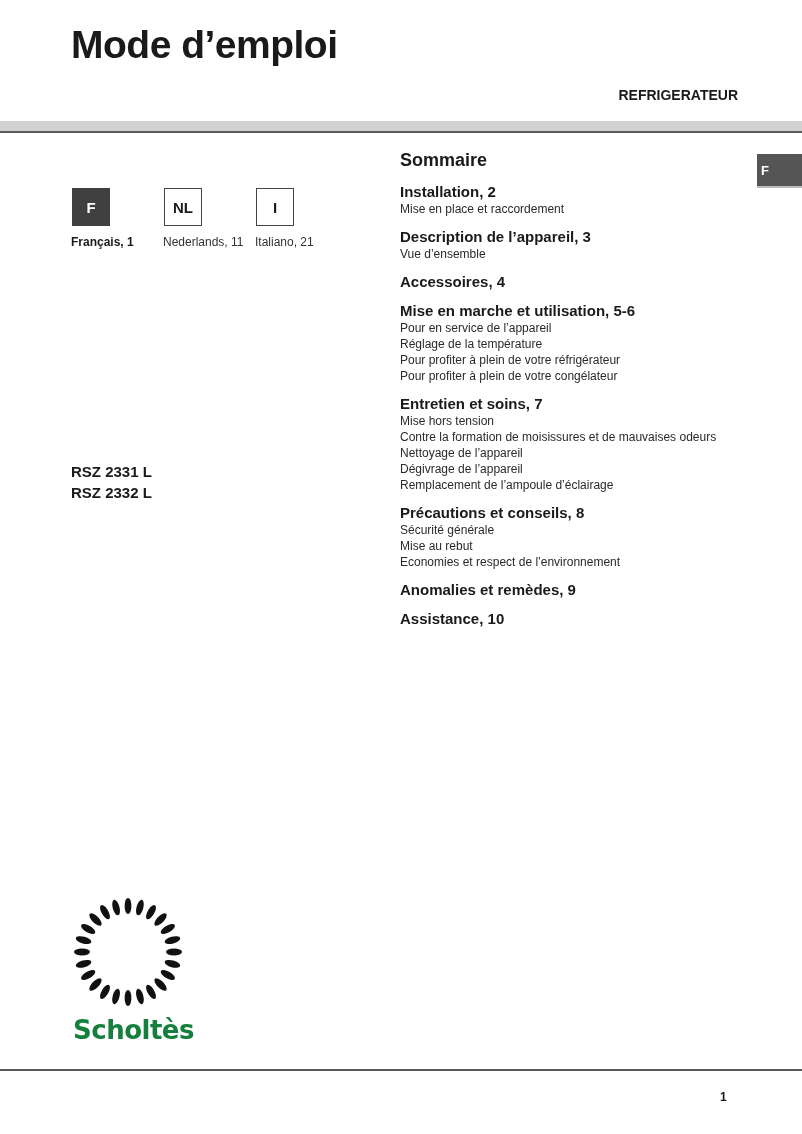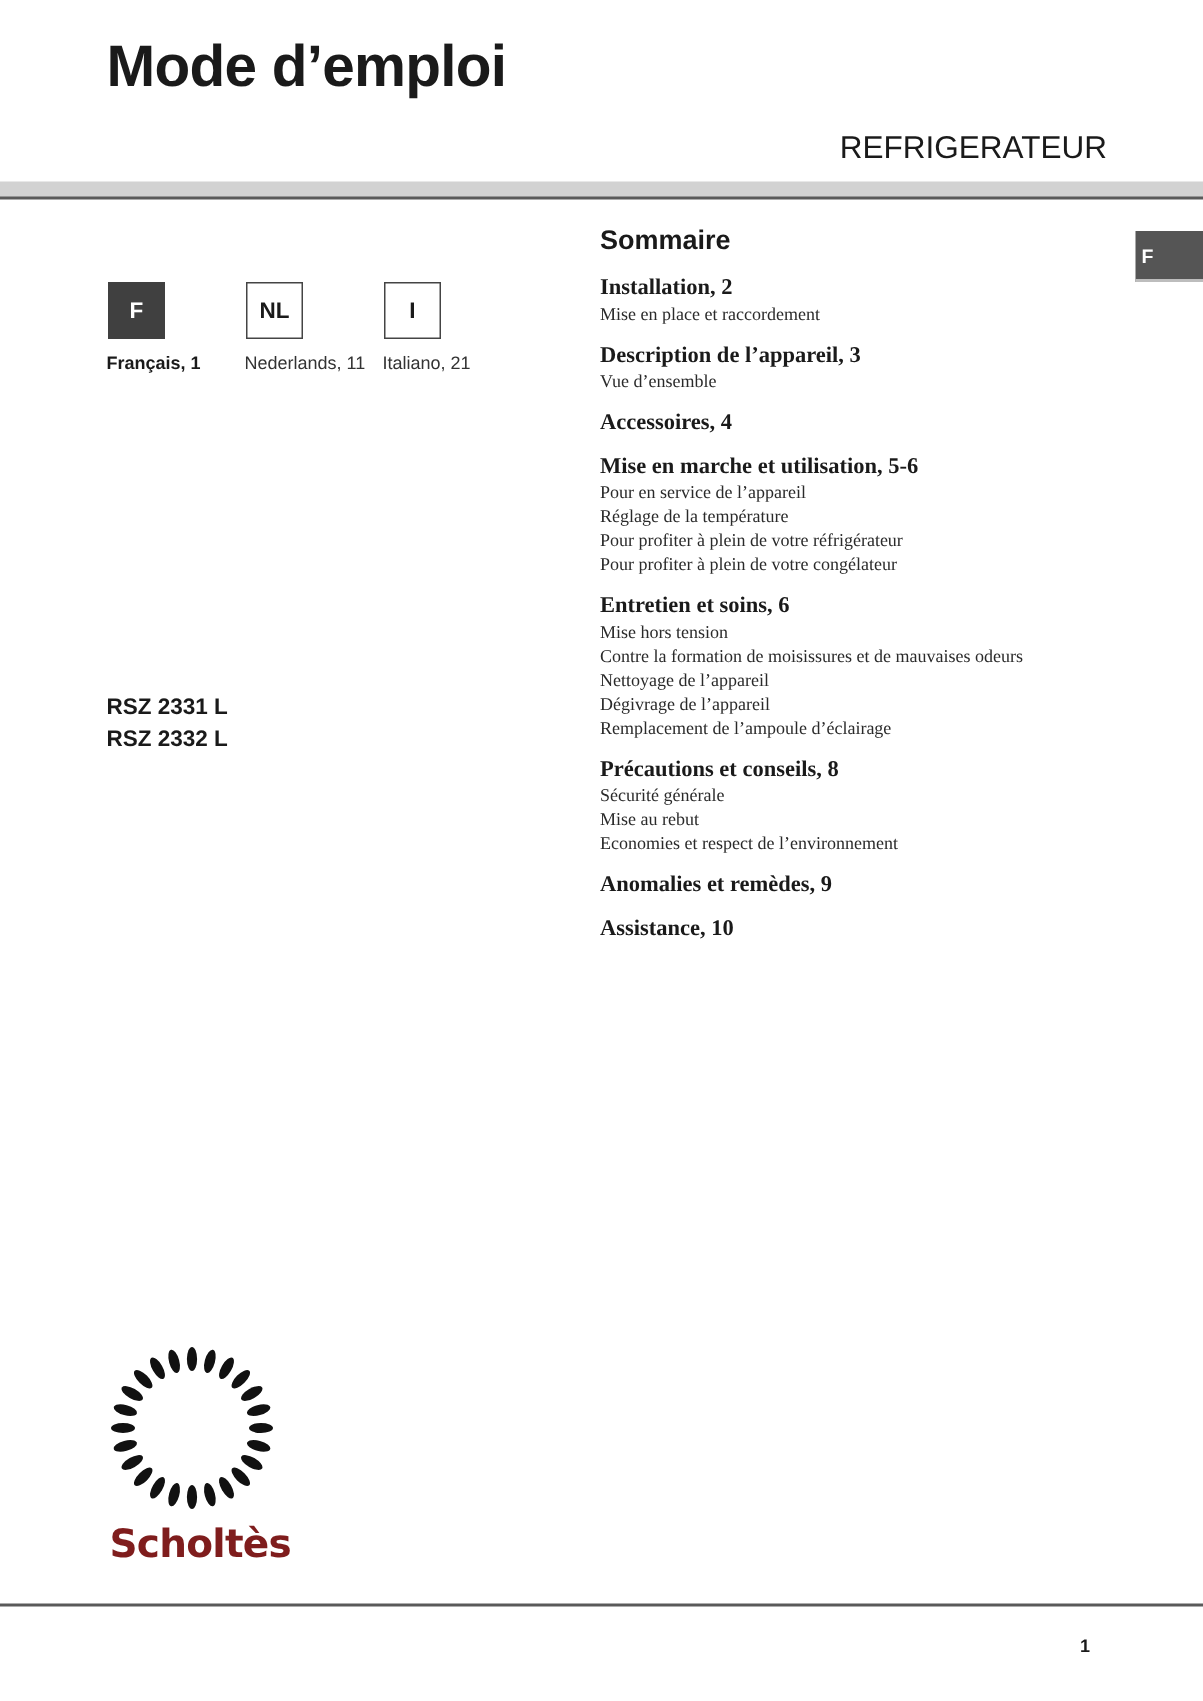--- a/index.html
+++ b/index.html
@@ -12,21 +12,21 @@
     }
     .page { position: relative; width: 802px; height: 1134px; border-radius: 19px; }
 
     .doc-title {
       position: absolute; left: 71px; top: 24px;
       font-size: 39px; font-weight: bold; letter-spacing: -0.5px;
       color: #1a1a1a; line-height: 1.1;
     }
     .product-type {
       position: absolute; right: 64px; top: 87px;
-      font-size: 21px; font-weight: normal; color: #1a1a1a;
+      font-size: 14px; font-weight: bold; color: #1a1a1a;
     }
     .header-band {
       position: absolute; left: 0; top: 121px; width: 802px; height: 11px;
       background: #d2d2d2;
     }
     .header-rule {
       position: absolute; left: 0; top: 131px; width: 802px; height: 2px;
       background: #5a5a5a;
     }
 
@@ -64,36 +64,36 @@
     }
 
     
     .toc {
       position: absolute; left: 400px; top: 149px; width: 360px;
     }
     .toc-title {
       font-size: 18px; font-weight: bold; color: #1a1a1a;
       margin-bottom: 12px; line-height: 22px;
     }
-    .toc-section { margin-bottom: 11px; font-family: Liberation Serif, serif; }
+    .toc-section { margin-bottom: 11px; }
     .toc-heading {
       font-size: 15px; font-weight: bold; color: #1a1a1a;
       line-height: 18px; cursor: pointer;
     }
     .toc-sub {
       font-size: 12px; color: #2a2a2a; line-height: 16px;
     }
 
     
     .logo {
       position: absolute; left: 68px; top: 895px; width: 120px; height: 152px;
     }
     .logo-text {
       position: absolute; left: 5px; top: 120px;
-      font-size: 26px; font-weight: bold; color: #7f1d1d;
+      font-size: 26px; font-weight: bold; color: #15803d;
       font-family: "DejaVu Sans", sans-serif; letter-spacing: -0.5px;
     }
 
     .footer-rule {
       position: absolute; left: 0; top: 1069px; width: 802px; height: 2px;
       background: #5a5a5a;
     }
     .page-number {
       position: absolute; left: 720px; top: 1090px;
       font-size: 12px; font-weight: bold; color: #1a1a1a;
@@ -150,21 +150,21 @@
 
     <div class="toc-section">
       <div class="toc-heading">Mise en marche et utilisation, 5-6</div>
       <div class="toc-sub">Pour en service de l’appareil</div>
       <div class="toc-sub">Réglage de la température</div>
       <div class="toc-sub">Pour profiter à plein de votre réfrigérateur</div>
       <div class="toc-sub">Pour profiter à plein de votre congélateur</div>
     </div>
 
     <div class="toc-section">
-      <div class="toc-heading">Entretien et soins, 6</div>
+      <div class="toc-heading">Entretien et soins, 7</div>
       <div class="toc-sub">Mise hors tension</div>
       <div class="toc-sub">Contre la formation de moisissures et de mauvaises odeurs</div>
       <div class="toc-sub">Nettoyage de l’appareil</div>
       <div class="toc-sub">Dégivrage de l’appareil</div>
       <div class="toc-sub">Remplacement de l’ampoule d’éclairage</div>
     </div>
 
     <div class="toc-section">
       <div class="toc-heading">Précautions et conseils, 8</div>
       <div class="toc-sub">Sécurité générale</div>

